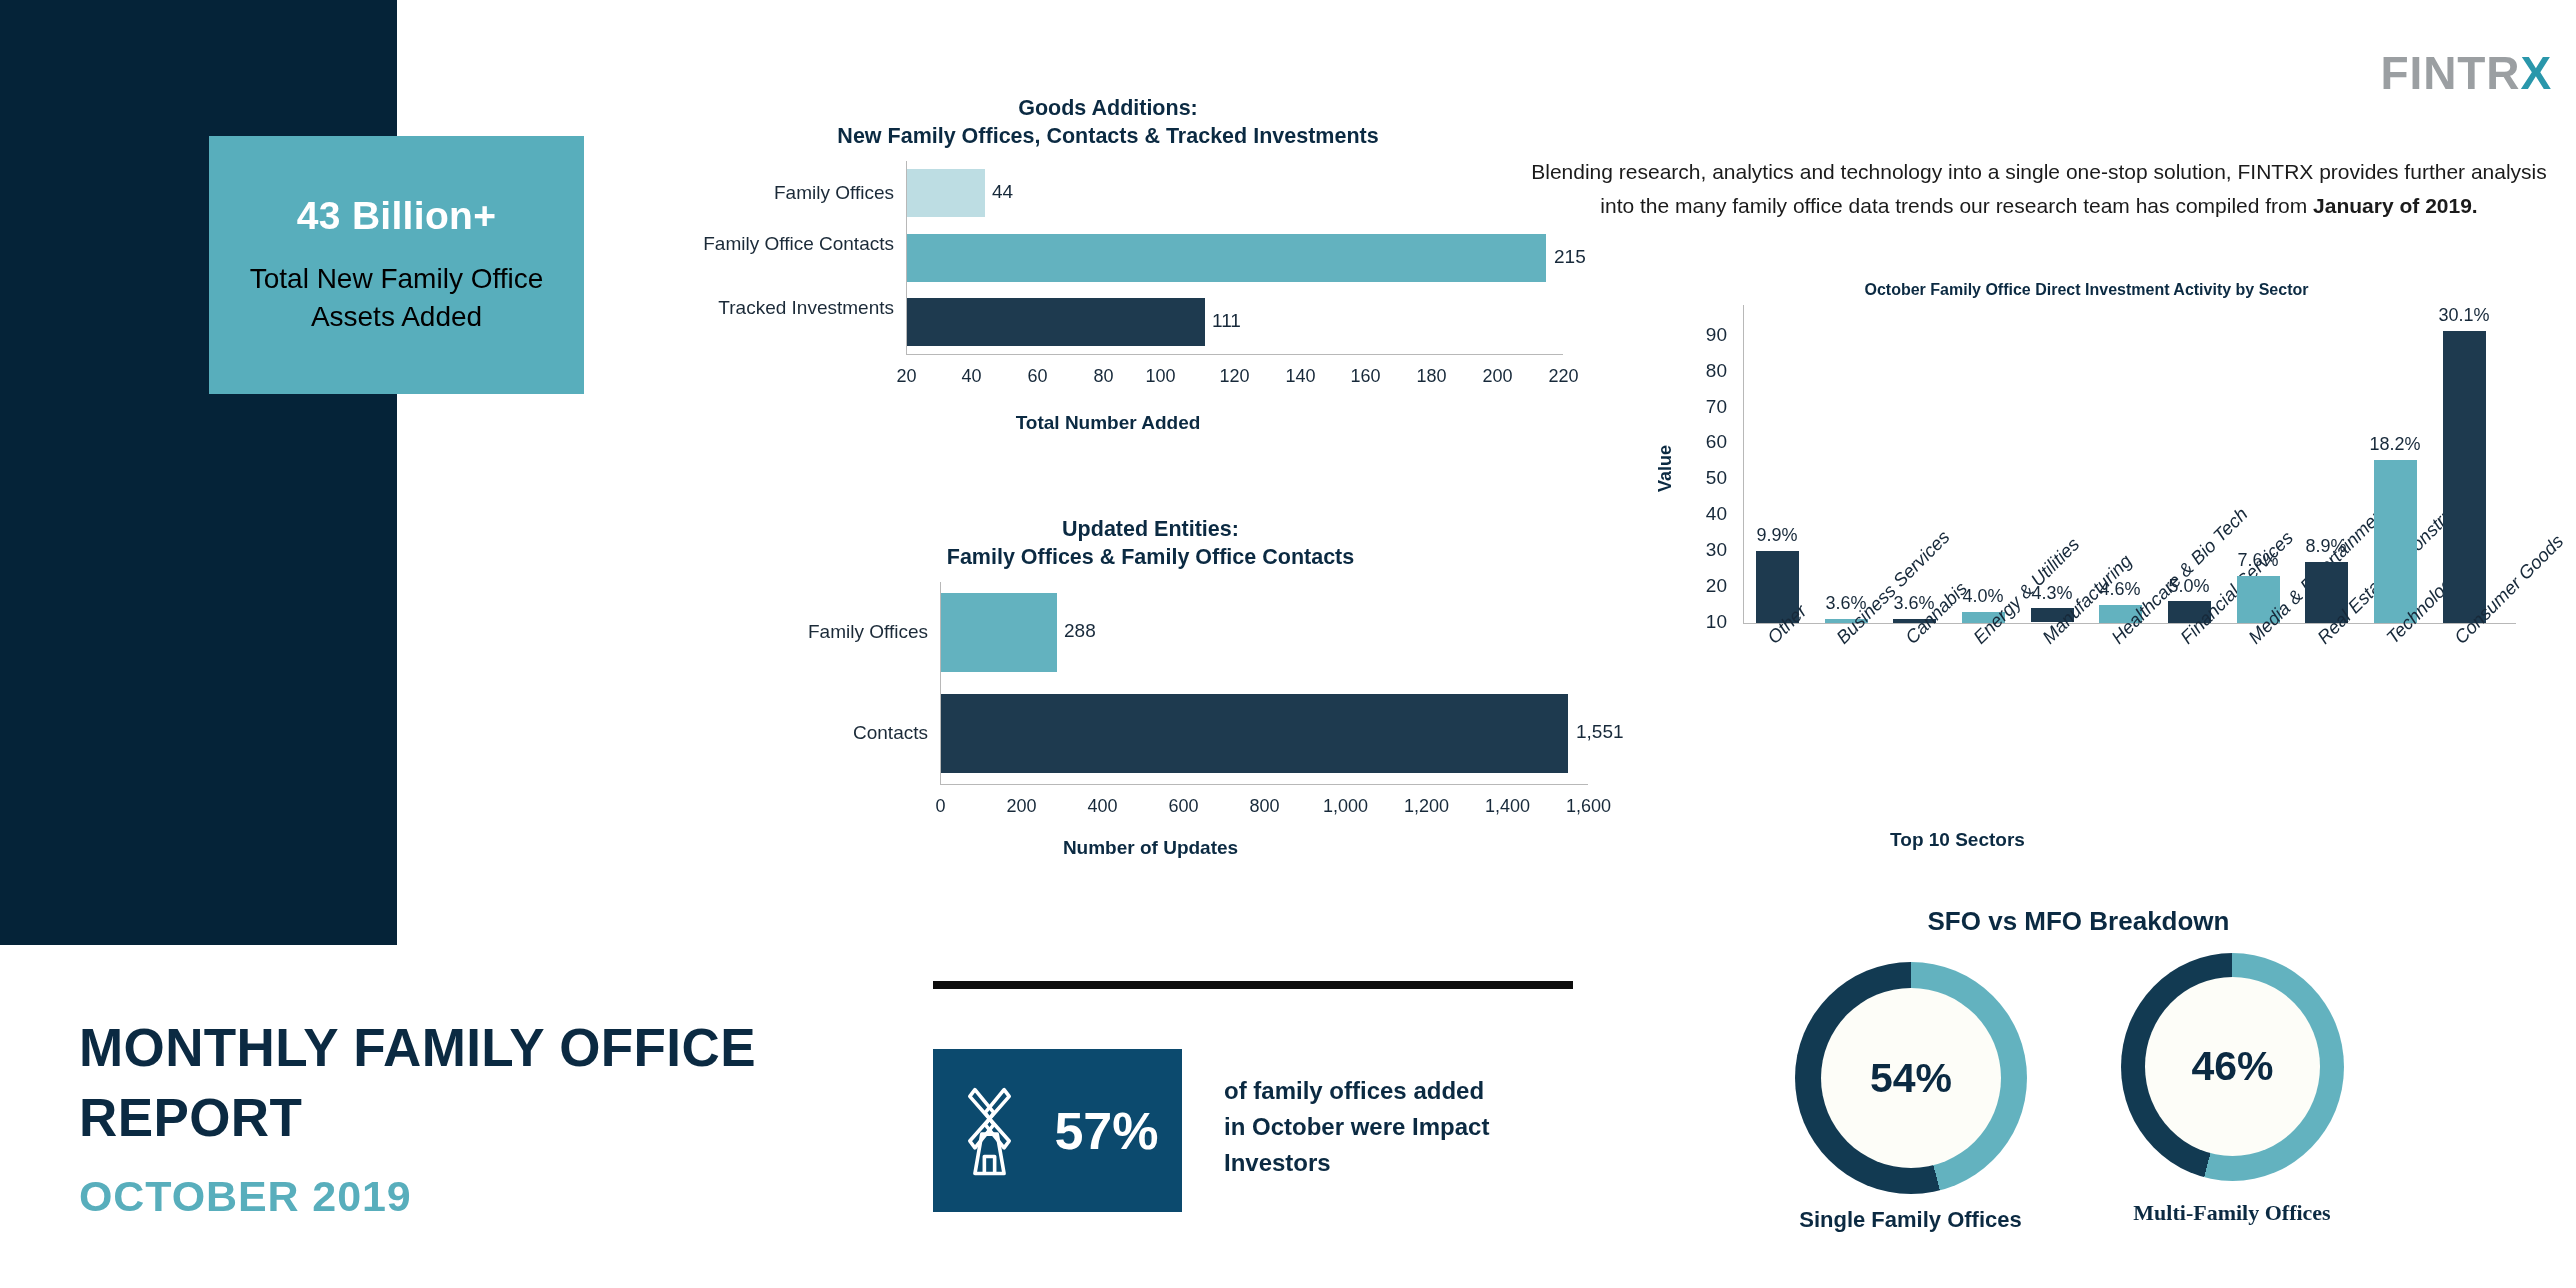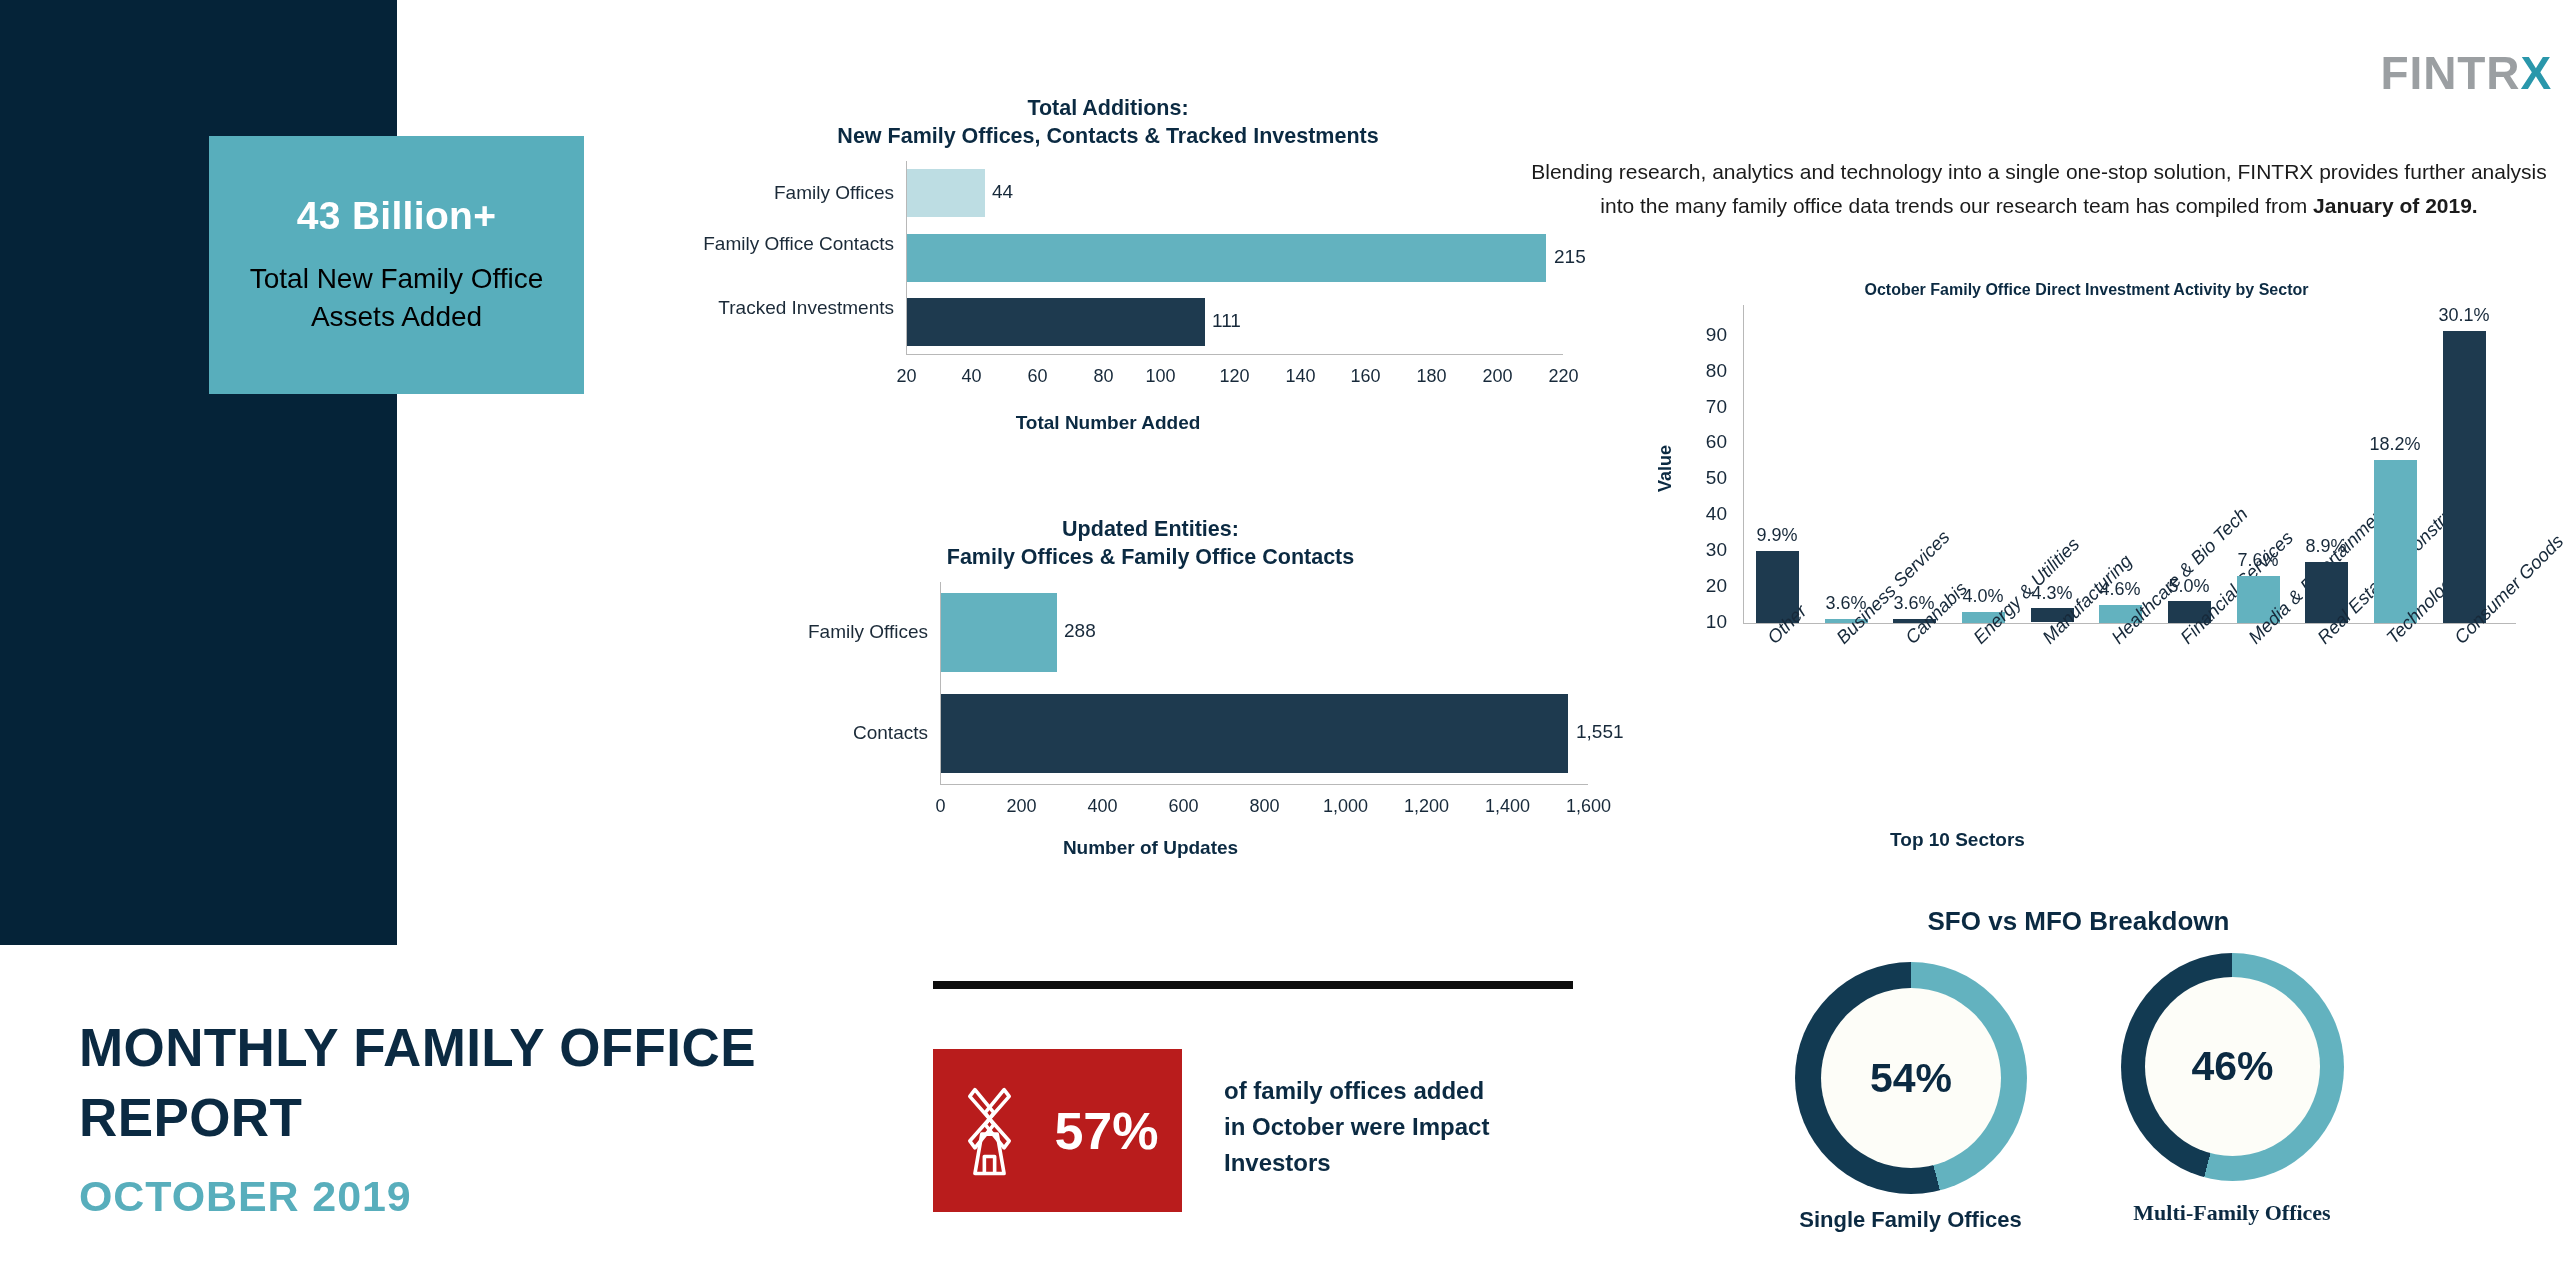--- a/index.html
+++ b/index.html
@@ -60,21 +60,21 @@
   .vcol{position:absolute;bottom:0;}
   .vcol-lbl{position:absolute;font-size:18px;color:#17293a;white-space:nowrap;}
   .vcol-cat{position:absolute;font-size:18.5px;color:#17293a;white-space:nowrap;
             font-style:italic;transform-origin:left top;transform:rotate(-45deg);}
   .yaxis-lbl{position:absolute;font-size:19px;color:#17293a;text-align:right;}
   .yaxis-title{position:absolute;font-weight:bold;font-size:18px;color:#0b2a42;
                transform-origin:center;transform:rotate(-90deg);white-space:nowrap;}
 
   
   .rule{position:absolute;background:#0d0d0d;}
-  .callout-box{position:absolute;background:#b91c1c;display:flex;align-items:center;
+  .callout-box{position:absolute;background:#0c4a6e;display:flex;align-items:center;
                justify-content:center;gap:31px;}
   .callout-pct{color:#ffffff;font-size:52px;font-weight:bold;}
   .callout-text{position:absolute;font-size:24px;font-weight:bold;color:#0b2a42;line-height:1.5;}
 
   
   .donut-wrap{position:absolute;}
   .donut{position:relative;border-radius:50%;}
   .donut-hole{position:absolute;border-radius:50%;background:#fdfdf8;
               display:flex;align-items:center;justify-content:center;}
   .donut-pct{font-size:41px;font-weight:bold;color:#0b2a42;}
@@ -103,21 +103,21 @@
   <div class="logo">
     <span class="gray">FINTR</span><span class="x">X</span>
   </div>
 
   <div class="intro">
     <span>Blending research, analytics and technology into a single one-stop solution, FINTRX provides further analysis into the many family office data trends our research team has compiled from </span><b>January of 2019.</b>
   </div>
 
   <div class="chart" id="chart1" style="left:653px;top:94px;width:910px;height:343px;">
     <div class="chart-title" style="font-size:21.5px;width:910px;">
-      <div>Total Additions:</div>
+      <div>Goods Additions:</div>
       <div>New Family Offices, Contacts &amp; Tracked Investments</div>
     </div>
     <div class="hbar-plot" id="chart1-plot" style="position:absolute;left:0;top:67px;width:910px;height:206px;">
         <div class="hbar" style="position: absolute; left: 253px; top: 8.2px; width: 79px; height: 48px; background: rgb(189, 221, 227);"></div>
         <div class="hbar-cat" style="left: 39px; top: 20px; width: 202px;">Family Offices</div>
         <div class="hbar-val" style="left: 339px; top: 20px;">44</div>
         <div class="hbar" style="position: absolute; left: 253px; top: 73px; width: 640px; height: 48px; background: rgb(99, 178, 191);"></div>
         <div class="hbar-cat" style="left: 39px; top: 71px; width: 202px;">Family Office Contacts</div>
         <div class="hbar-val" style="left: 901px; top: 85px;">215</div>
         <div class="hbar" style="position: absolute; left: 253px; top: 137px; width: 299px; height: 48px; background: rgb(30, 58, 79);"></div>

